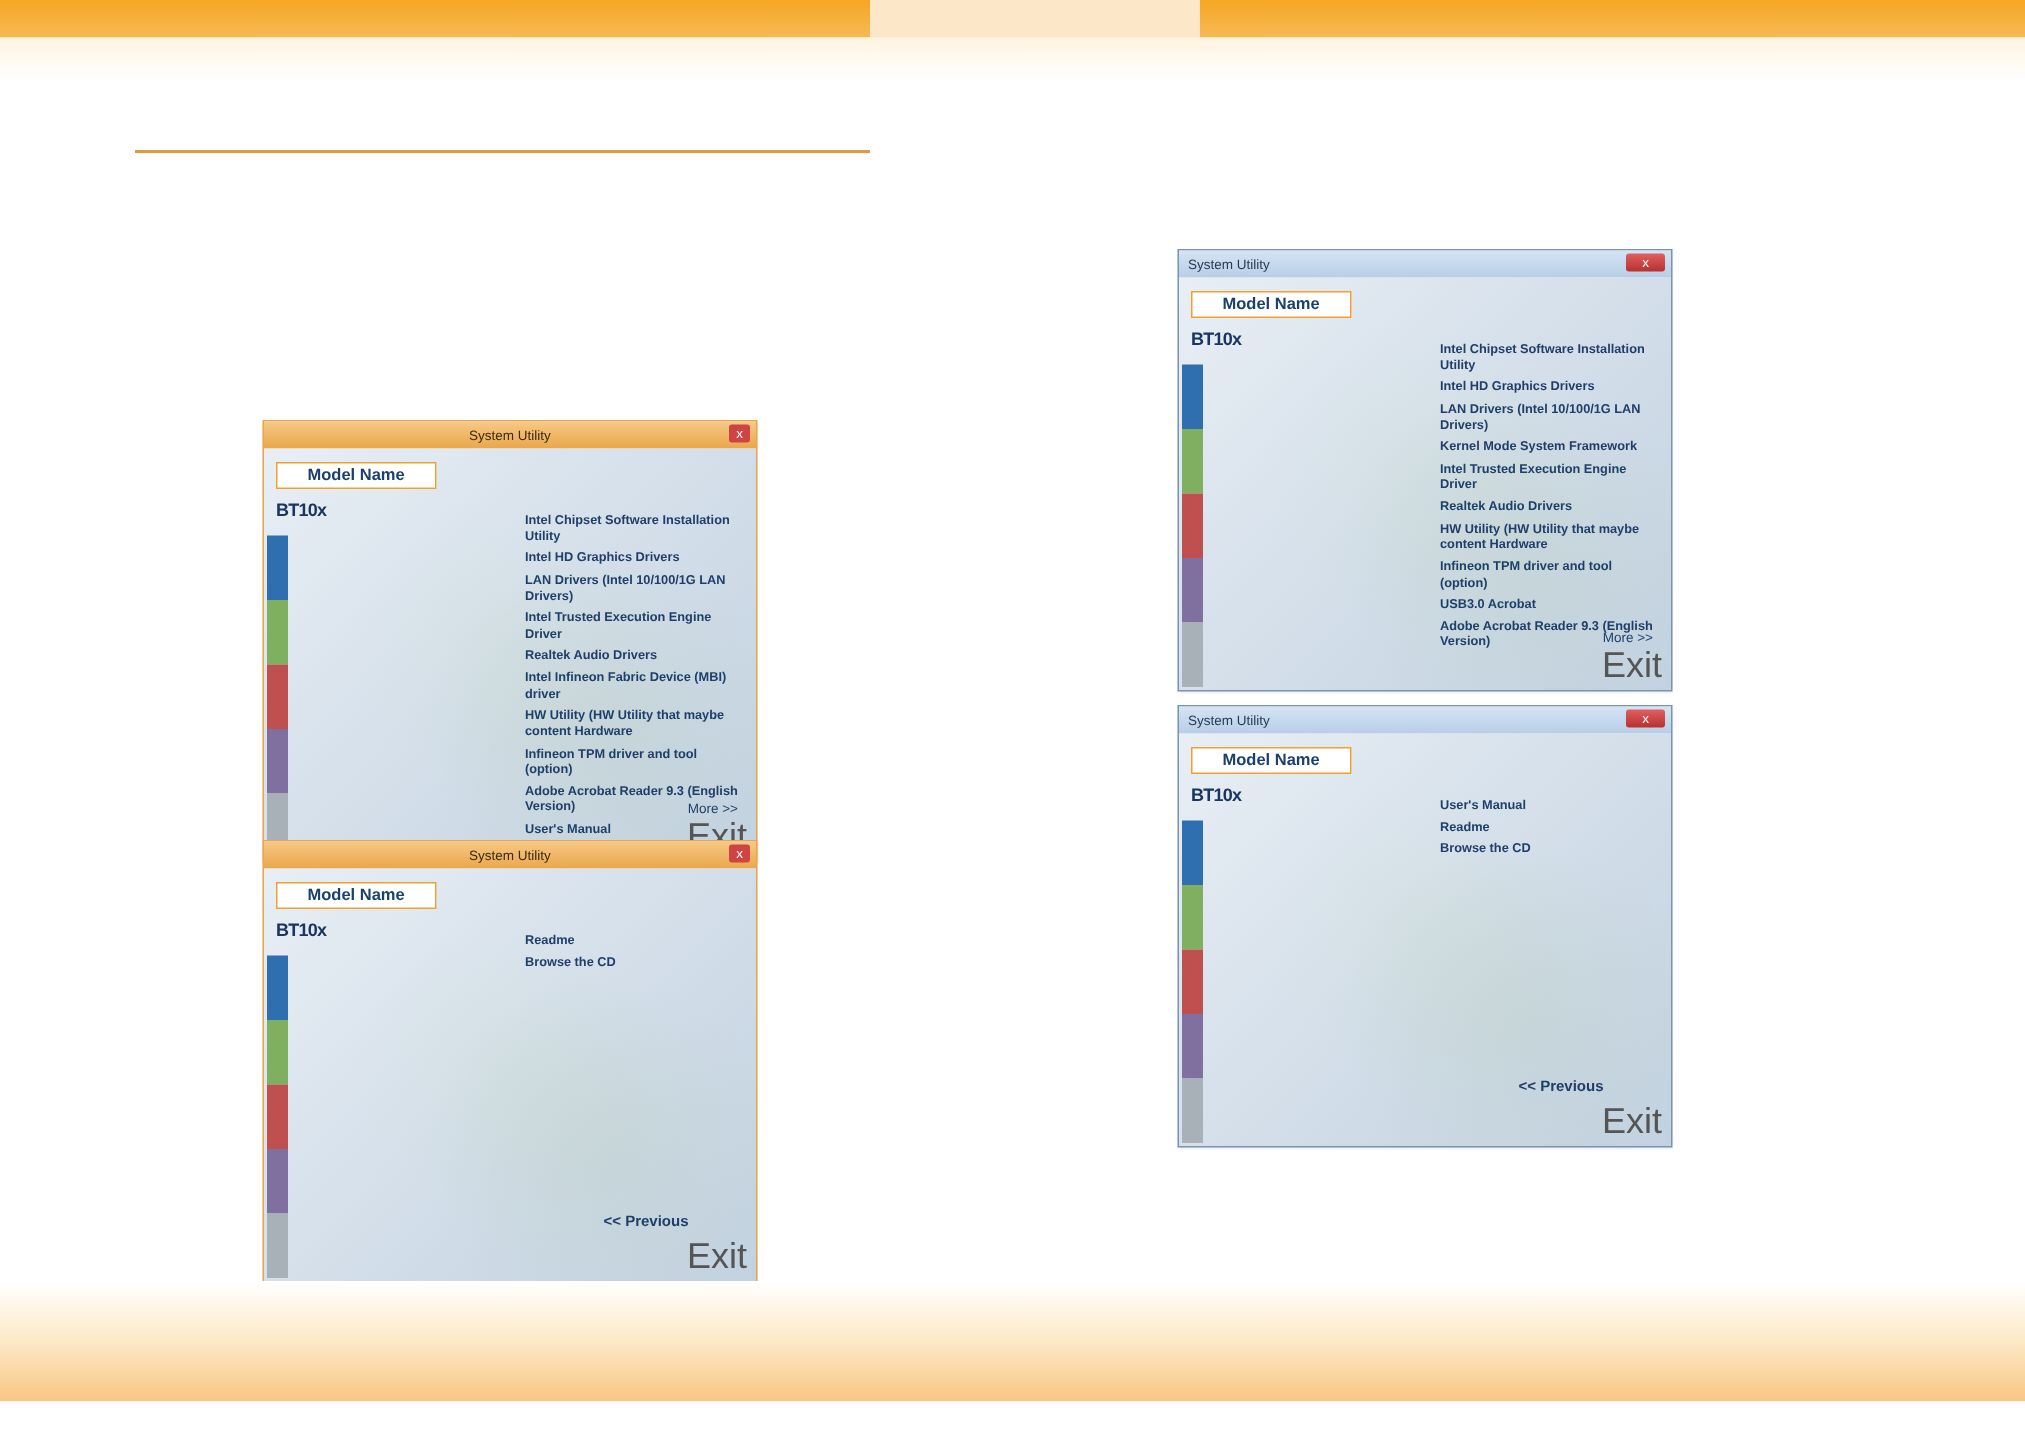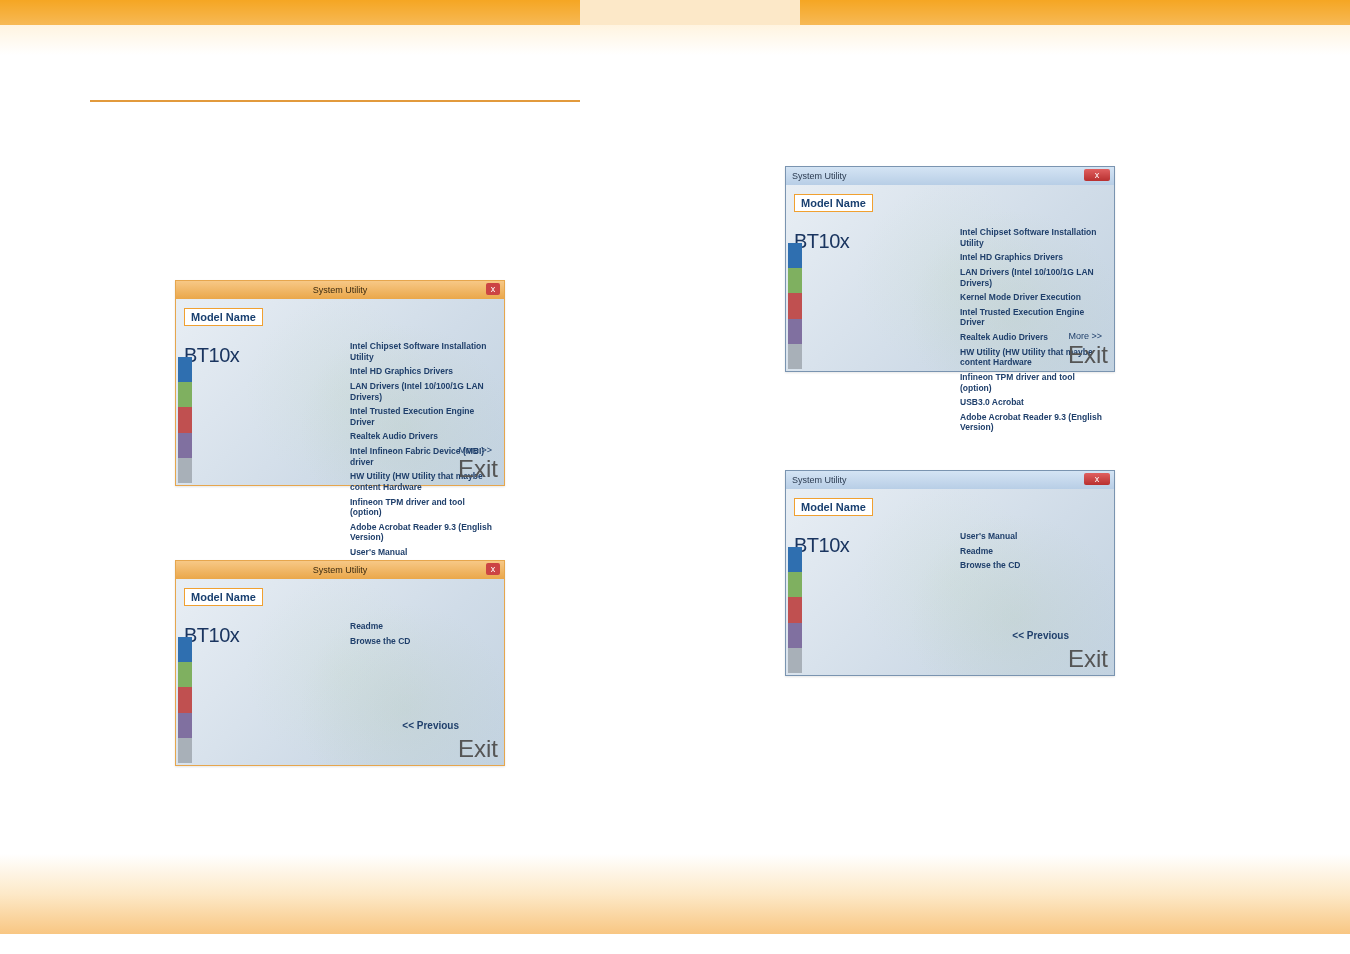--- a/index.html
+++ b/index.html
@@ -50,21 +50,21 @@
   .col-right { left: 700px; top: 120px; }
 
   
   .panel {
     position: relative;
     width: 330px;
     border: 1px solid #e6a64d;
     background: #fdf3e3;
     box-shadow: 0 1px 2px rgba(0,0,0,0.1);
   }
-  .panel.small { height: 206px; }
+  .panel.small { height: 295px; }
   .panel-title {
     height: 18px;
     background: linear-gradient(to bottom, #f7c886, #eaa74a);
     font-size: 9px;
     color: #3a2a10;
     text-align: center;
     line-height: 18px;
     position: relative;
   }
   .panel-close {
@@ -93,29 +93,29 @@
   }
   .model-box {
     position: absolute;
     top: 8px; left: 8px;
     width: 120px;
   }
   .model-label {
     display: inline-block;
     background: #fff;
     border: 1px solid #f0a030;
-    padding: 2px 6px;
+    padding: 2px 20px;
     font-size: 11px;
     font-weight: bold;
     color: #1a4070;
   }
   .model-value {
-    margin-top: 18px;
-    font-size: 20px;
-    font-weight: normal;
+    margin-top: 7px;
+    font-size: 12px;
+    font-weight: bold;
     color: #1a3560;
     letter-spacing: -0.5px;
   }
   .stripe-col {
     position: absolute;
     left: 2px;
     top: 58px;
     bottom: 2px;
     width: 14px;
     display: flex;
@@ -297,21 +297,21 @@
           <div class="s-blue"></div>
             <div class="s-green"></div>
             <div class="s-red"></div>
             <div class="s-purple"></div>
             <div class="s-gray"></div>
         </div>
         <div class="item-list">
           <div class="it">Intel Chipset Software Installation Utility</div>
           <div class="it">Intel HD Graphics Drivers</div>
           <div class="it">LAN Drivers    (Intel 10/100/1G LAN Drivers)</div>
-          <div class="it">Kernel Mode Driver Execution</div>
+          <div class="it">Kernel Mode System Framework</div>
           <div class="it">Intel Trusted Execution Engine Driver</div>
           <div class="it">Realtek Audio Drivers</div>
           <div class="it">HW Utility  (HW Utility that maybe content Hardware</div>
           <div class="it">Infineon TPM driver and tool (option)</div>
           <div class="it">USB3.0 Acrobat</div>
           <div class="it">Adobe Acrobat Reader 9.3 (English Version)</div>
         </div>
         <div class="more-link">More &gt;&gt;</div>
         <div class="exit-label">Exit</div>
       </div>

